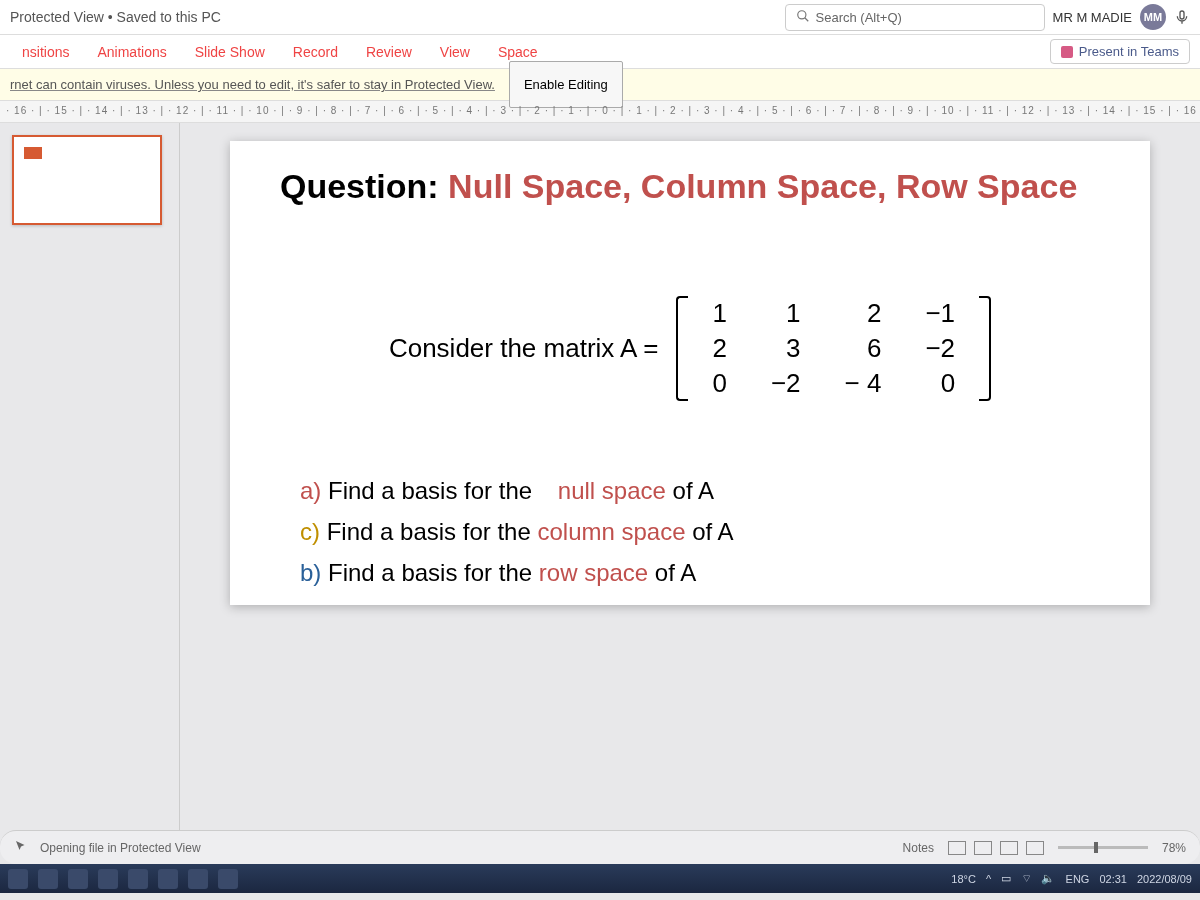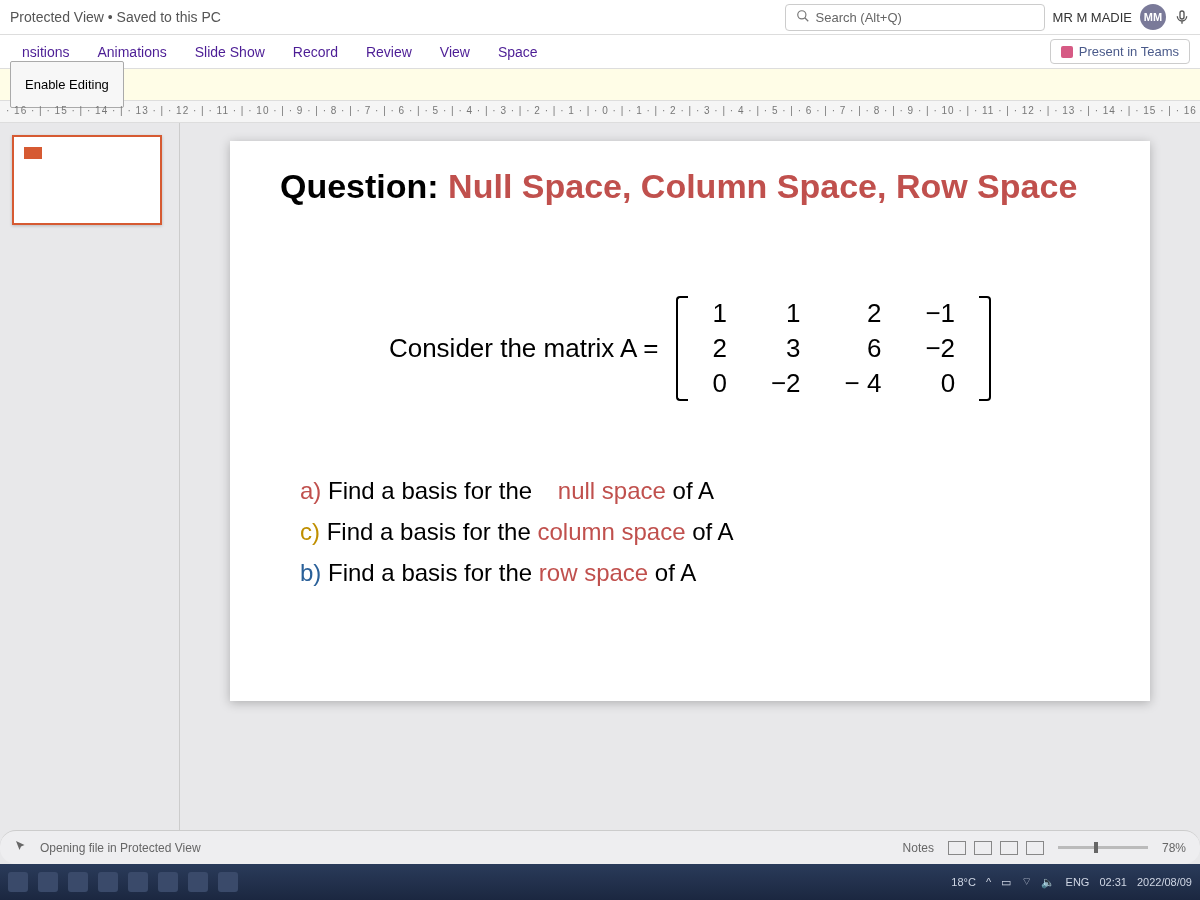--- a/index.html
+++ b/index.html
@@ -8,40 +8,40 @@
 
 .titlebar { height:35px; background:#fff; display:flex; align-items:center; padding:0 10px; gap:8px; border-bottom:1px solid #ddd; }
 .title-center { flex:1; text-align:left; font-size:14px; color:#555; }
 .search-box { flex:1; display:flex; align-items:center; gap:6px; border:1px solid #ccc; border-radius:4px; padding:4px 10px; font-size:13px; color:#666; max-width:260px; }
 .user-area { display:flex; align-items:center; gap:8px; font-size:13px; color:#333; }
 .avatar { width:26px; height:26px; border-radius:50%; background:#7a7a99; color:#fff; display:flex; align-items:center; justify-content:center; font-size:11px; font-weight:600; }
 .mic-icon { width:16px; height:16px; }
 
 
 .ribbon { height:34px; background:#fff; display:flex; align-items:center; padding:0 10px; gap:4px; border-bottom:1px solid #ddd; }
-.tab { padding:6px 12px; font-size:14px; color:#4c1d95; cursor:pointer; }
+.tab { padding:6px 12px; font-size:14px; color:#ef4444; cursor:pointer; }
 .spacer { flex:1; }
 .present-btn { display:flex; align-items:center; gap:6px; font-size:13px; color:#4a5a8a; padding:4px 10px; border:1px solid #ccc; border-radius:4px; }
 .present-btn .sq { width:12px; height:12px; background:#d65a84; border-radius:2px; }
 
 
 .protbar { height:32px; background:#fffde7; display:flex; align-items:center; padding:0 10px; gap:14px; font-size:13px; color:#555; border-bottom:1px solid #ddd; }
 .protbar .msg { text-decoration:underline; text-decoration-color:#888; }
 .enable-btn { border:1px solid #aaa; background:#f7f7f7; padding:15px 14px; font-size:13px; border-radius:2px; cursor:pointer; }
 
 
 .ruler { height:22px; background:#f5f5f5; font-size:10px; color:#777; white-space:nowrap; overflow:hidden; padding:4px 6px; letter-spacing:1px; border-bottom:1px solid #ddd; }
 
 
 .canvas { position:relative; height:calc(900px - 35px - 34px - 32px - 22px - 34px - 36px); background:#e8e8ea; display:flex; }
 .thumbrail { width:180px; border-right:1px solid #ccc; padding:12px; }
 .thumb { width:150px; height:90px; background:#fff; border:2px solid #d65a32; box-shadow:0 1px 3px rgba(0,0,0,.2); }
 .thumb-inner { width:18px; height:12px; background:#d65a32; margin:10px; }
 .slide-wrap { flex:1; display:flex; justify-content:center; padding:18px 0; }
-.slide { width:920px; height:560px; background:#fff; box-shadow:0 2px 10px rgba(0,0,0,.25); padding:26px 50px; position:relative; }
+.slide { width:920px; height:464px; background:#fff; box-shadow:0 2px 10px rgba(0,0,0,.25); padding:26px 50px; position:relative; }
 
 .q-title { font-family:Georgia,serif; font-size:34px; font-weight:bold; }
 .q-title .q-label { color:#000; }
 .q-title .q-topic { color:#c0504d; }
 
 .matrix-row { margin-top:90px; display:flex; align-items:center; justify-content:center; gap:18px; font-family:"Cambria Math",Georgia,serif; font-size:26px; }
 .matrix { display:inline-block; position:relative; padding:0 14px; }
 .matrix::before, .matrix::after { content:""; position:absolute; top:0; bottom:0; width:10px; border:2px solid #000; }
 .matrix::before { left:0; border-right:none; border-top-left-radius:4px; border-bottom-left-radius:4px; }
 .matrix::after { right:0; border-left:none; border-top-right-radius:4px; border-bottom-right-radius:4px; }
@@ -58,21 +58,21 @@
 
 
 .ppt-status { height:34px; background:#eeeef0; display:flex; align-items:center; padding:0 14px; gap:14px; font-size:12px; color:#666; border-top:1px solid #ccc;border-radius:16px; }
 .ppt-status .fill { flex:1; }
 .view-icons { display:flex; gap:8px; }
 .view-icons span { width:18px; height:14px; border:1px solid #888; display:inline-block; }
 .zoom-slider { width:90px; height:3px; background:#bbb; position:relative; }
 .zoom-slider::after { content:""; position:absolute; left:40%; top:-4px; width:4px; height:11px; background:#666; }
 
 
-.taskbar { height:36px; background:linear-gradient(#2a3b5a,#1b2740); display:flex; align-items:center; padding:0 8px; gap:10px; color:#cfd6e4; font-size:11px; }
+.taskbar { height:29px; background:linear-gradient(#2a3b5a,#1b2740); display:flex; align-items:center; padding:0 8px; gap:10px; color:#cfd6e4; font-size:11px; }
 .taskbar .tb-icon { width:20px; height:20px; background:#3a4a6a; border-radius:3px; }
 .taskbar .fill { flex:1; }
 .taskbar .tray { display:flex; align-items:center; gap:10px; }
 </style>
 </head>
 <body>
 
 <div class="titlebar">
   <div class="title-center">Protected View • Saved to this PC</div>
   <div class="search-box">
@@ -105,20 +105,21 @@
   <span class="tab">View</span>
   <span class="tab">Space</span>
   <span class="spacer"></span>
   <span class="present-btn">
     <span class="sq"></span>
     <span>Present in Teams</span>
   </span>
 </div>
 
 <div class="protbar">
+  <span class="msg">rnet can contain viruses. Unless you need to edit, it's safer to stay in Protected View.</span>
   <button class="enable-btn">Enable Editing</button>
 </div>
 
 <div class="ruler">· 16 · | · 15 · | · 14 · | · 13 · | · 12 · | · 11 · | · 10 · | · 9 · | · 8 · | · 7 · | · 6 · | · 5 · | · 4 · | · 3 · | · 2 · | · 1 · | · 0 · | · 1 · | · 2 · | · 3 · | · 4 · | · 5 · | · 6 · | · 7 · | · 8 · | · 9 · | · 10 · | · 11 · | · 12 · | · 13 · | · 14 · | · 15 · | · 16</div>
 
 <div class="canvas">
   <div class="thumbrail">
     <div class="thumb">
       <div class="thumb-inner"></div>
     </div>

